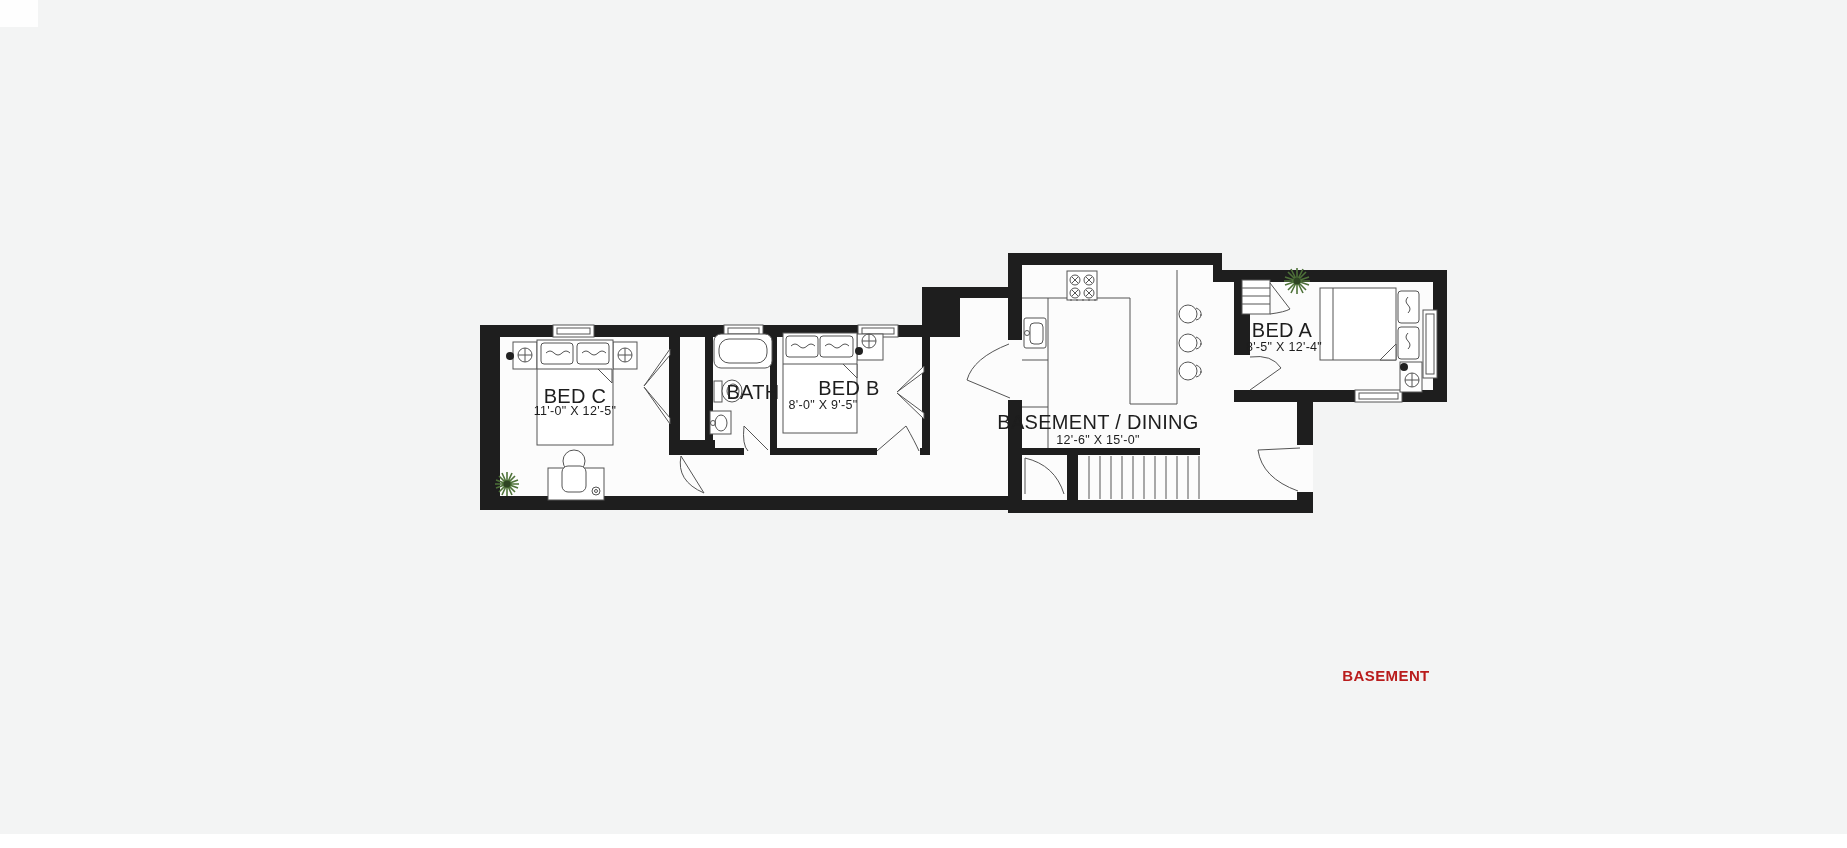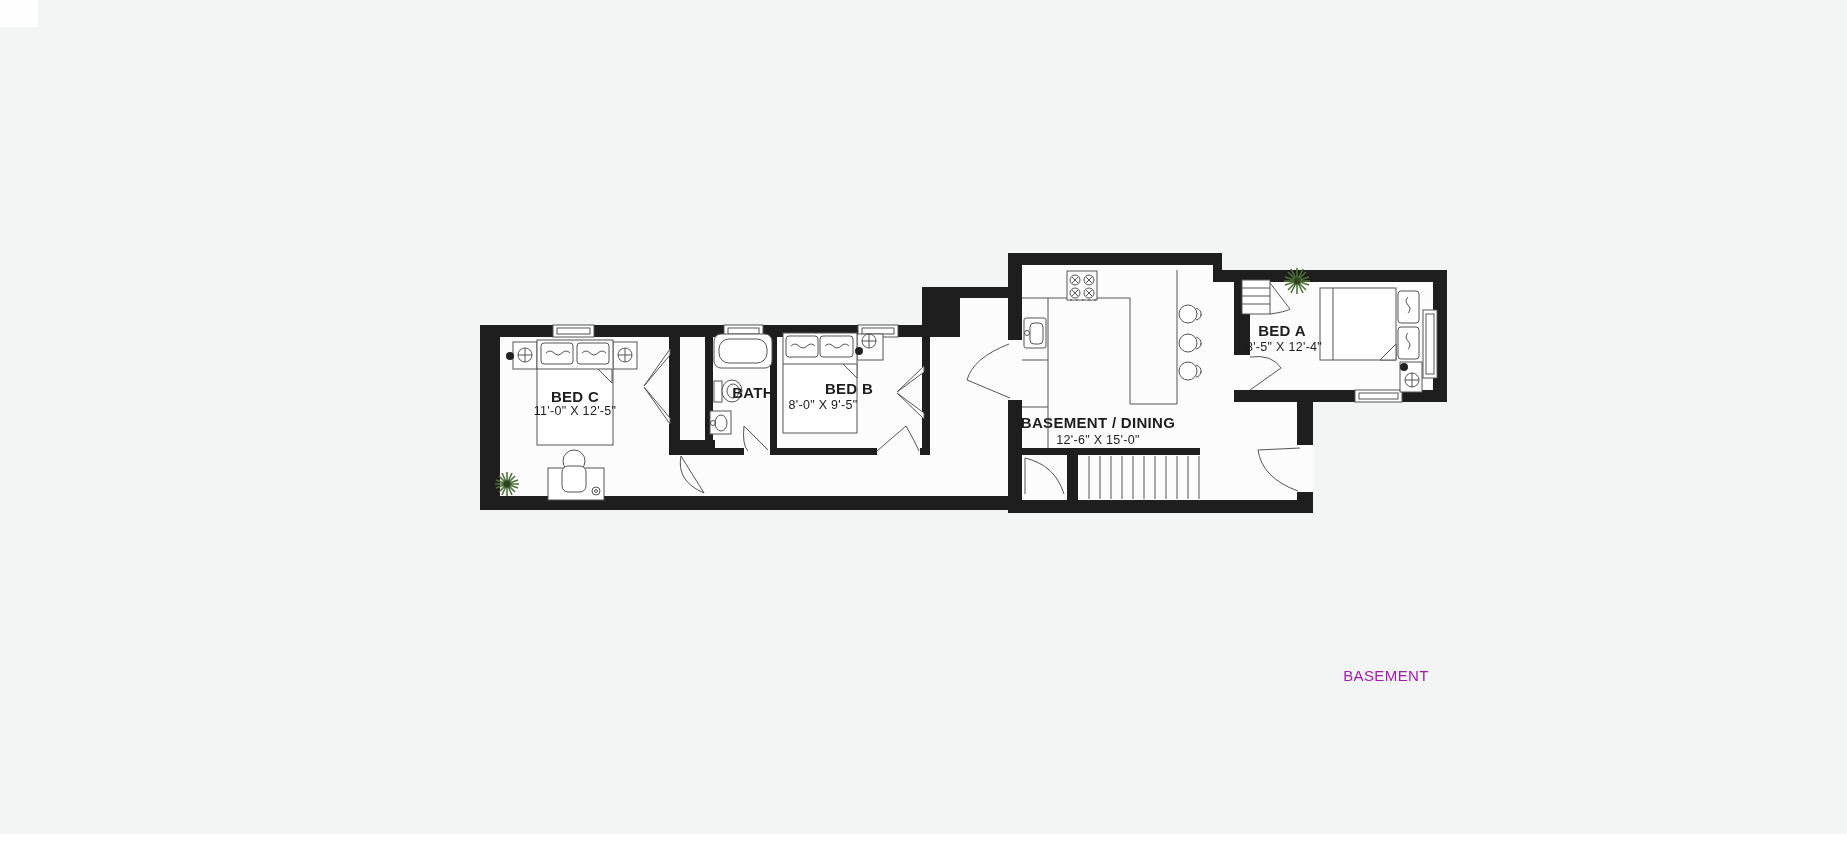--- a/index.html
+++ b/index.html
@@ -16,24 +16,24 @@
   .g{fill:var(--floor,#fcfcfc);}
   .ln{stroke:var(--line,#555);stroke-width:1;fill:none;}
   .lnw{stroke:var(--line,#555);stroke-width:1;fill:#ffffff;}
   .dk{fill:#222;}
   .plant-line{stroke:var(--plant,#4e7239);stroke-width:1.6;}
   .plant-core{fill:#2e4423;}
   .lbl,.dim{
     position:absolute;transform:translate(-50%,-50%);
     color:#1d1d1d;white-space:nowrap;text-align:center;
   }
-  .lbl{font-weight:bold;font-size:15px;letter-spacing:.3px;}
+  .lbl{font-weight:normal;font-size:20px;letter-spacing:.3px;}
   .dim{font-size:12.5px;letter-spacing:.3px;}
-  .lbl-basement{position:absolute;transform:translate(-50%,-50%);font-weight:normal;
-    font-size:15px;letter-spacing:.4px;color:#a21caf;white-space:nowrap;}
+  .lbl-basement{position:absolute;transform:translate(-50%,-50%);font-weight:bold;
+    font-size:15px;letter-spacing:.4px;color:#b91c1c;white-space:nowrap;}
 </style>
 </head>
 <body>
 
 <div id="stage">
   <div id="corner-patch"></div>
 
   <svg width="1847" height="848" viewBox="0 0 1847 848">
 
     <g>

